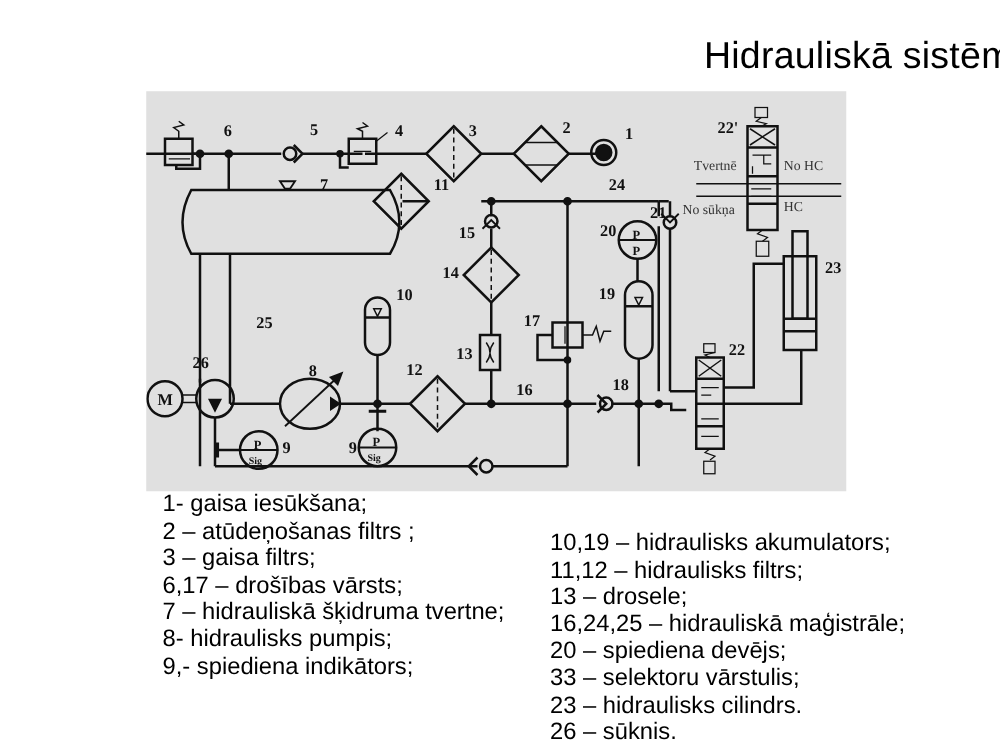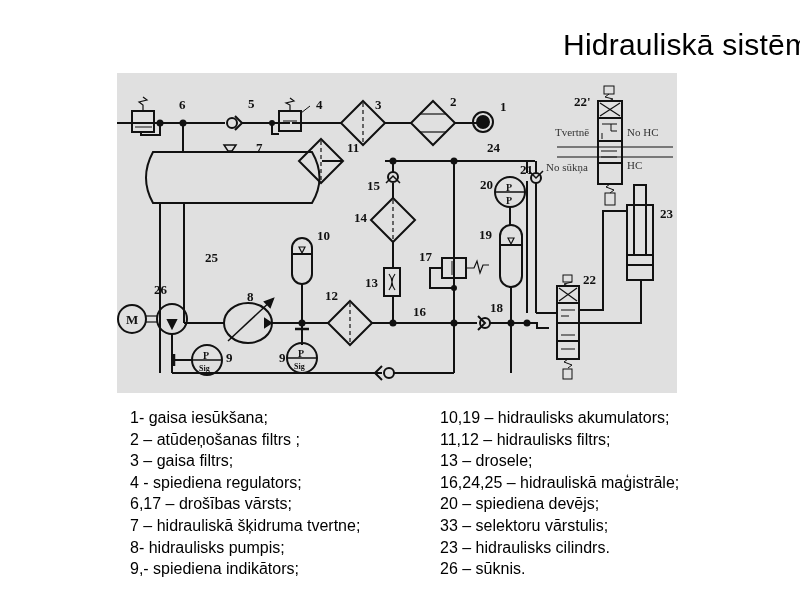--- a/index.html
+++ b/index.html
@@ -1,23 +1,23 @@
 <!DOCTYPE html>
 <html><head>
 <meta charset="utf-8">
 <style>
   html, body { margin:0; padding:0; background:#ffffff; }
   body { width:800px; height:600px; position:relative; overflow:hidden; font-family:"Liberation Sans", sans-serif; }
   .title { position:absolute; left:0; width:800px; top:28px; text-align:right; font-size:30px; color:#000; letter-spacing:0.2px; }
   .title span { position:relative; left:27px; }
   .diagram { position:absolute; left:117px; top:73px; width:560px; height:320px; background:#e0e0e0; }
   .diagram svg { position:absolute; left:0; top:0; }
-  .legend { position:absolute; top:407px; font-size:16px; line-height:21.6px; color:#000; }
+  .legend { position:absolute; top:393px; font-size:19px; line-height:21.6px; color:#000; }
   .legend.left { left:130px; }
-  .legend.right { left:440px; }
+  .legend.right { left:440px;margin-top:31px; }
   .legend div { white-space:nowrap; }
   svg text { font-family:"Liberation Serif", serif; font-weight:bold; fill:#111; }
   svg text.lbl { font-weight:normal; fill:#333; }
 </style>
 </head>
 <body>
 
 <div class="title"><span>Hidrauliskā sistēma</span></div>
 
 <div class="diagram">
@@ -292,21 +292,20 @@
     <text class="lbl" x="510" y="63" font-size="11">No HC</text>
     <text class="lbl" x="510" y="96" font-size="11">HC</text>
   </g>
 </svg>
 </div>
 
 <div class="legend left">
   <div>1- gaisa iesūkšana;</div>
   <div>2 – atūdeņošanas filtrs ;</div>
   <div>3 – gaisa filtrs;</div>
-  <div>4 - spiediena regulators;</div>
   <div>6,17 – drošības vārsts;</div>
   <div>7 – hidrauliskā šķidruma tvertne;</div>
   <div>8- hidraulisks pumpis;</div>
   <div>9,- spiediena indikātors;</div>
 </div>
 
 <div class="legend right">
   <div>10,19 – hidraulisks akumulators;</div>
   <div>11,12 – hidraulisks filtrs;</div>
   <div>13 – drosele;</div>

